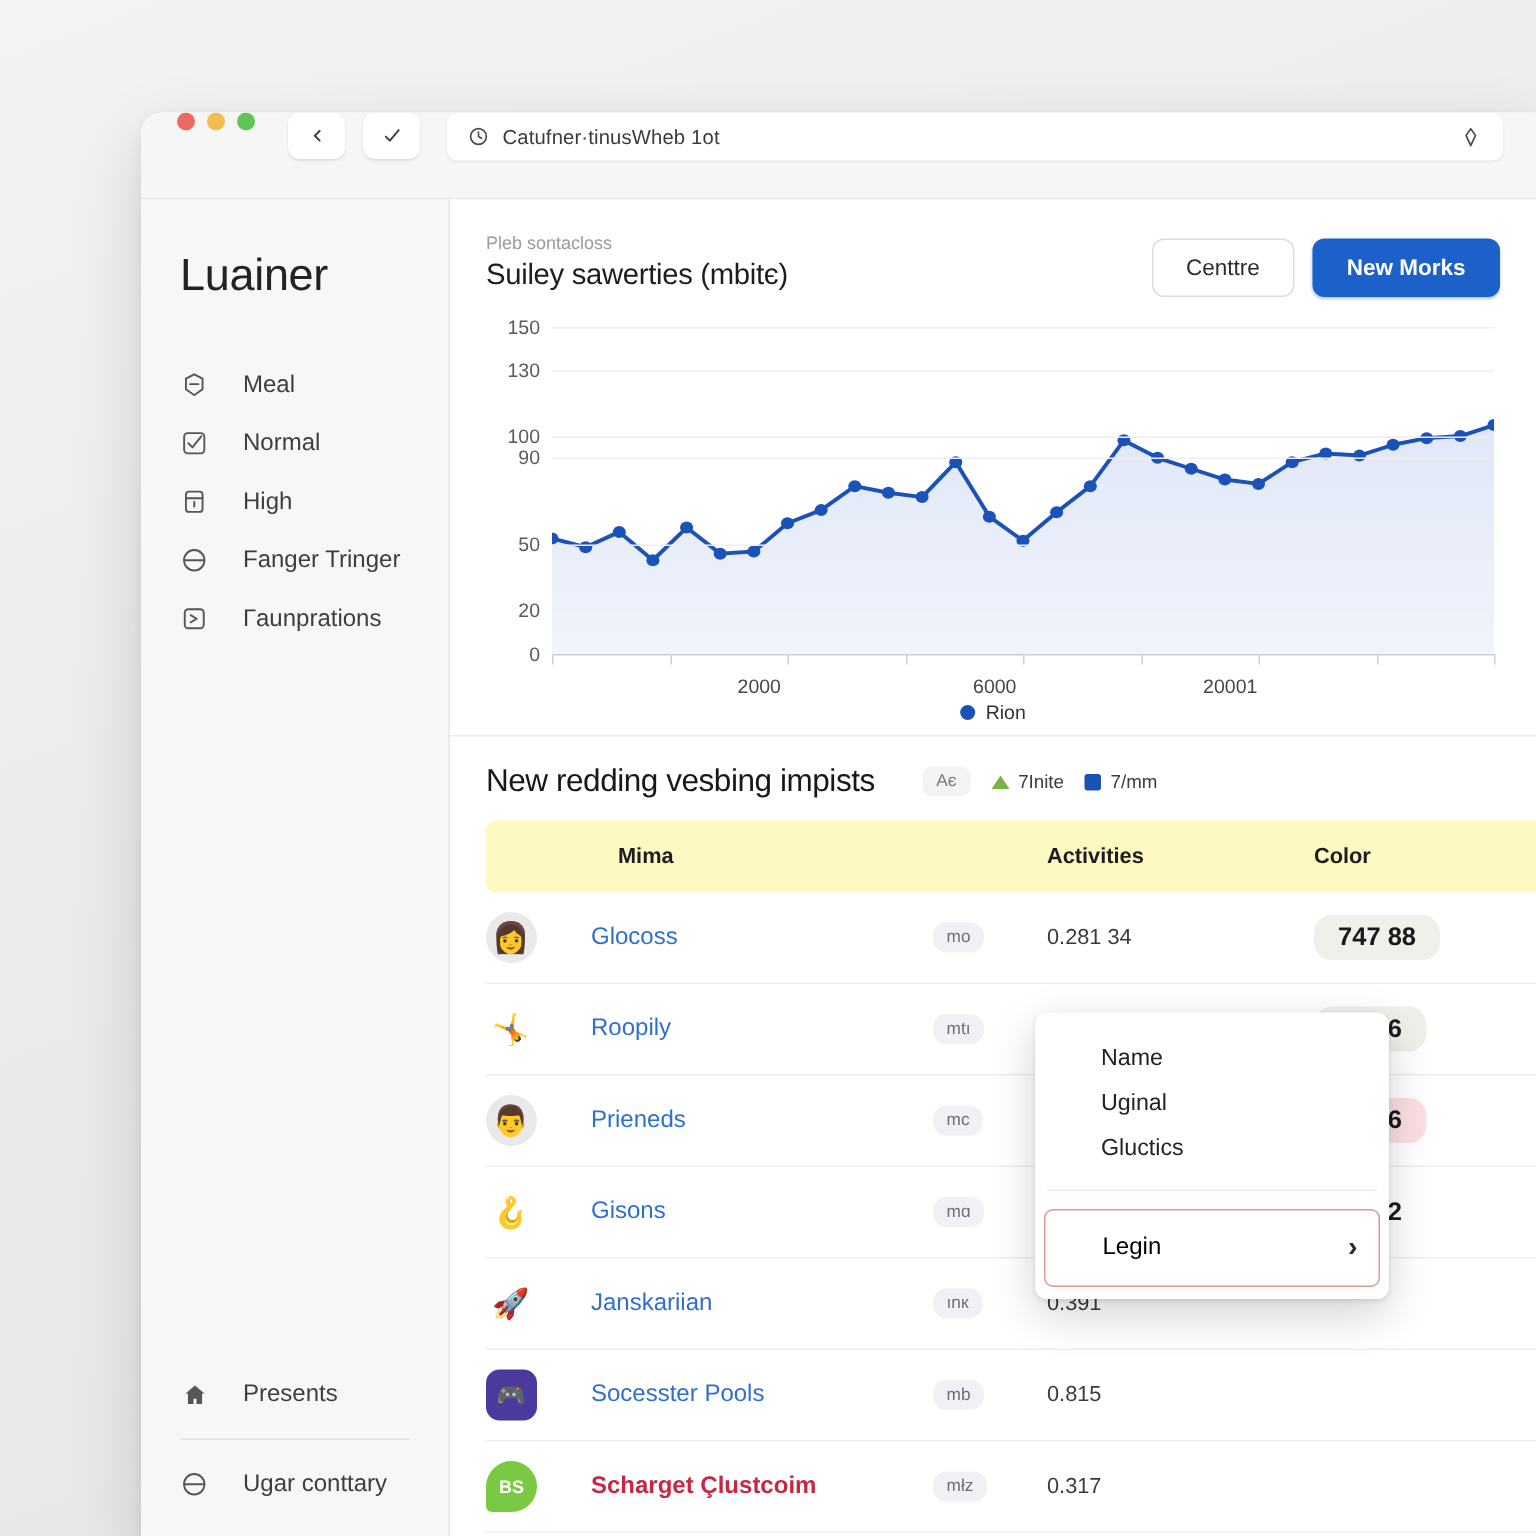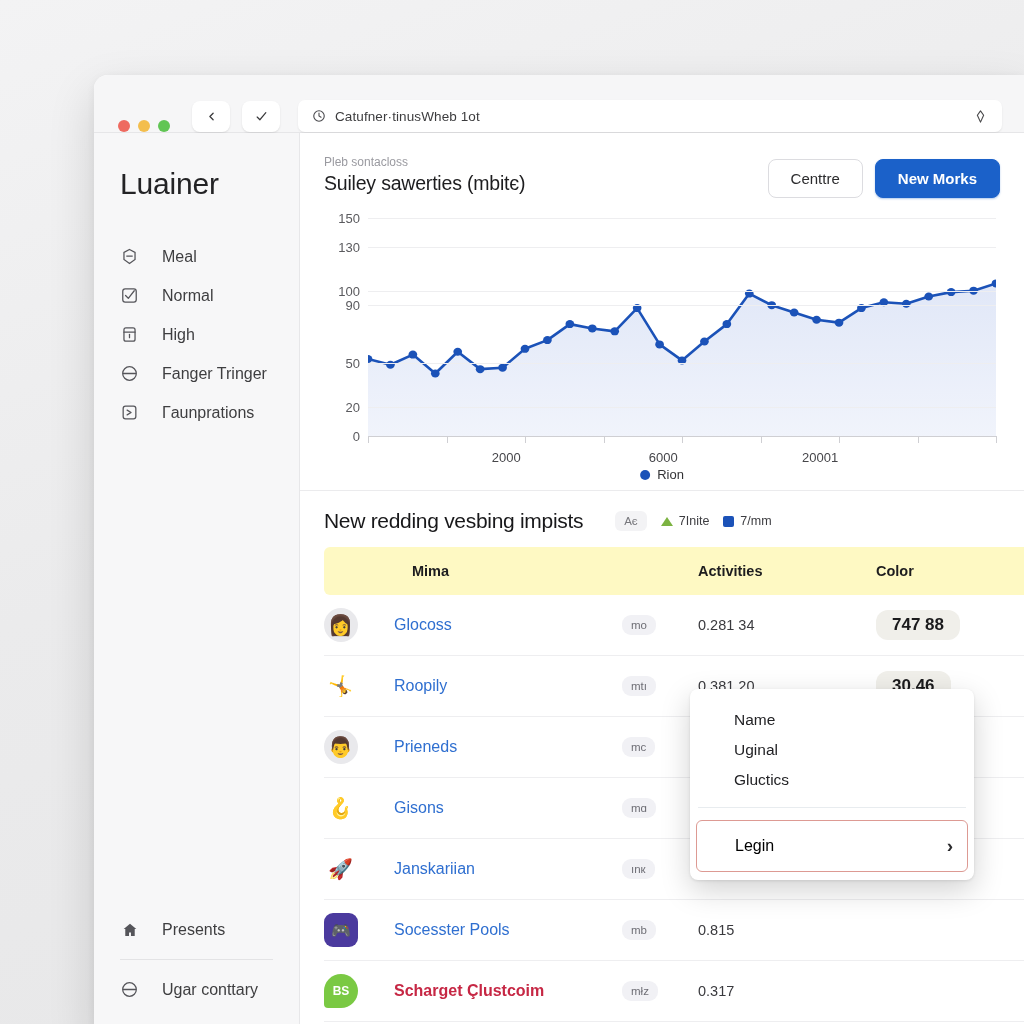--- a/index.html
+++ b/index.html
@@ -22,21 +22,21 @@
     box-shadow: 0 18px 48px rgba(0,0,0,.14), 0 2px 8px rgba(0,0,0,.06);
     overflow: hidden;
   }
 
   
   #browser-chrome {
     height: 58px;
     background: #f6f6f7;
     border-bottom: 1px solid #e6e6e8;
     display: flex;
-    align-items: flex-end;
+    align-items: flex-start;
     padding: 0 22px 0 24px;
     box-sizing: border-box;
     gap: 12px;
   }
   .traffic-lights { display: flex; gap: 8px; align-items: center; margin-right: 10px; }
   .dot { width: 12px; height: 12px; border-radius: 50%; }
   .dot.red { background: #ee6a60; }
   .dot.yellow { background: #f3be4e; }
   .dot.green { background: #61c554; }
 
@@ -162,22 +162,22 @@
   .act-val { color:#3a3a3e; font-size: 14.5px; }
   .color-pill { display:inline-block; border-radius: 12px; padding: 5px 16px; font-size: 17px; font-weight: bold; color:#1b1b1d;}
   .color-pill.neutral { background:#f0efea; }
   .color-pill.pink { background:#fbdfe4; }
   .color-pill.bare { background: transparent; }
   .chev { color:#8d8d93; font-size: 17px; }
 
   
   #context-menu {
     position:absolute;
-    left: 390px; top: 198px;
-    width: 284px;
+    left: 390px; top: 184px;
+    width: 236px;
     background:#ffffff;
     border-radius: 8px;
     box-shadow: 0 10px 30px rgba(0,0,0,.18), 0 1px 3px rgba(0,0,0,.10);
     padding: 16px 0 0 0;
     z-index: 40;
   }
   .menu-item { padding: 6px 0 6px 44px; font-size: 15.5px; color:#232326; }
   #menu-sep { height:1px; background:#e8ecef; margin: 12px 8px 0 8px; }
   #menu-highlight {
     margin: 12px 6px 8px 6px;

